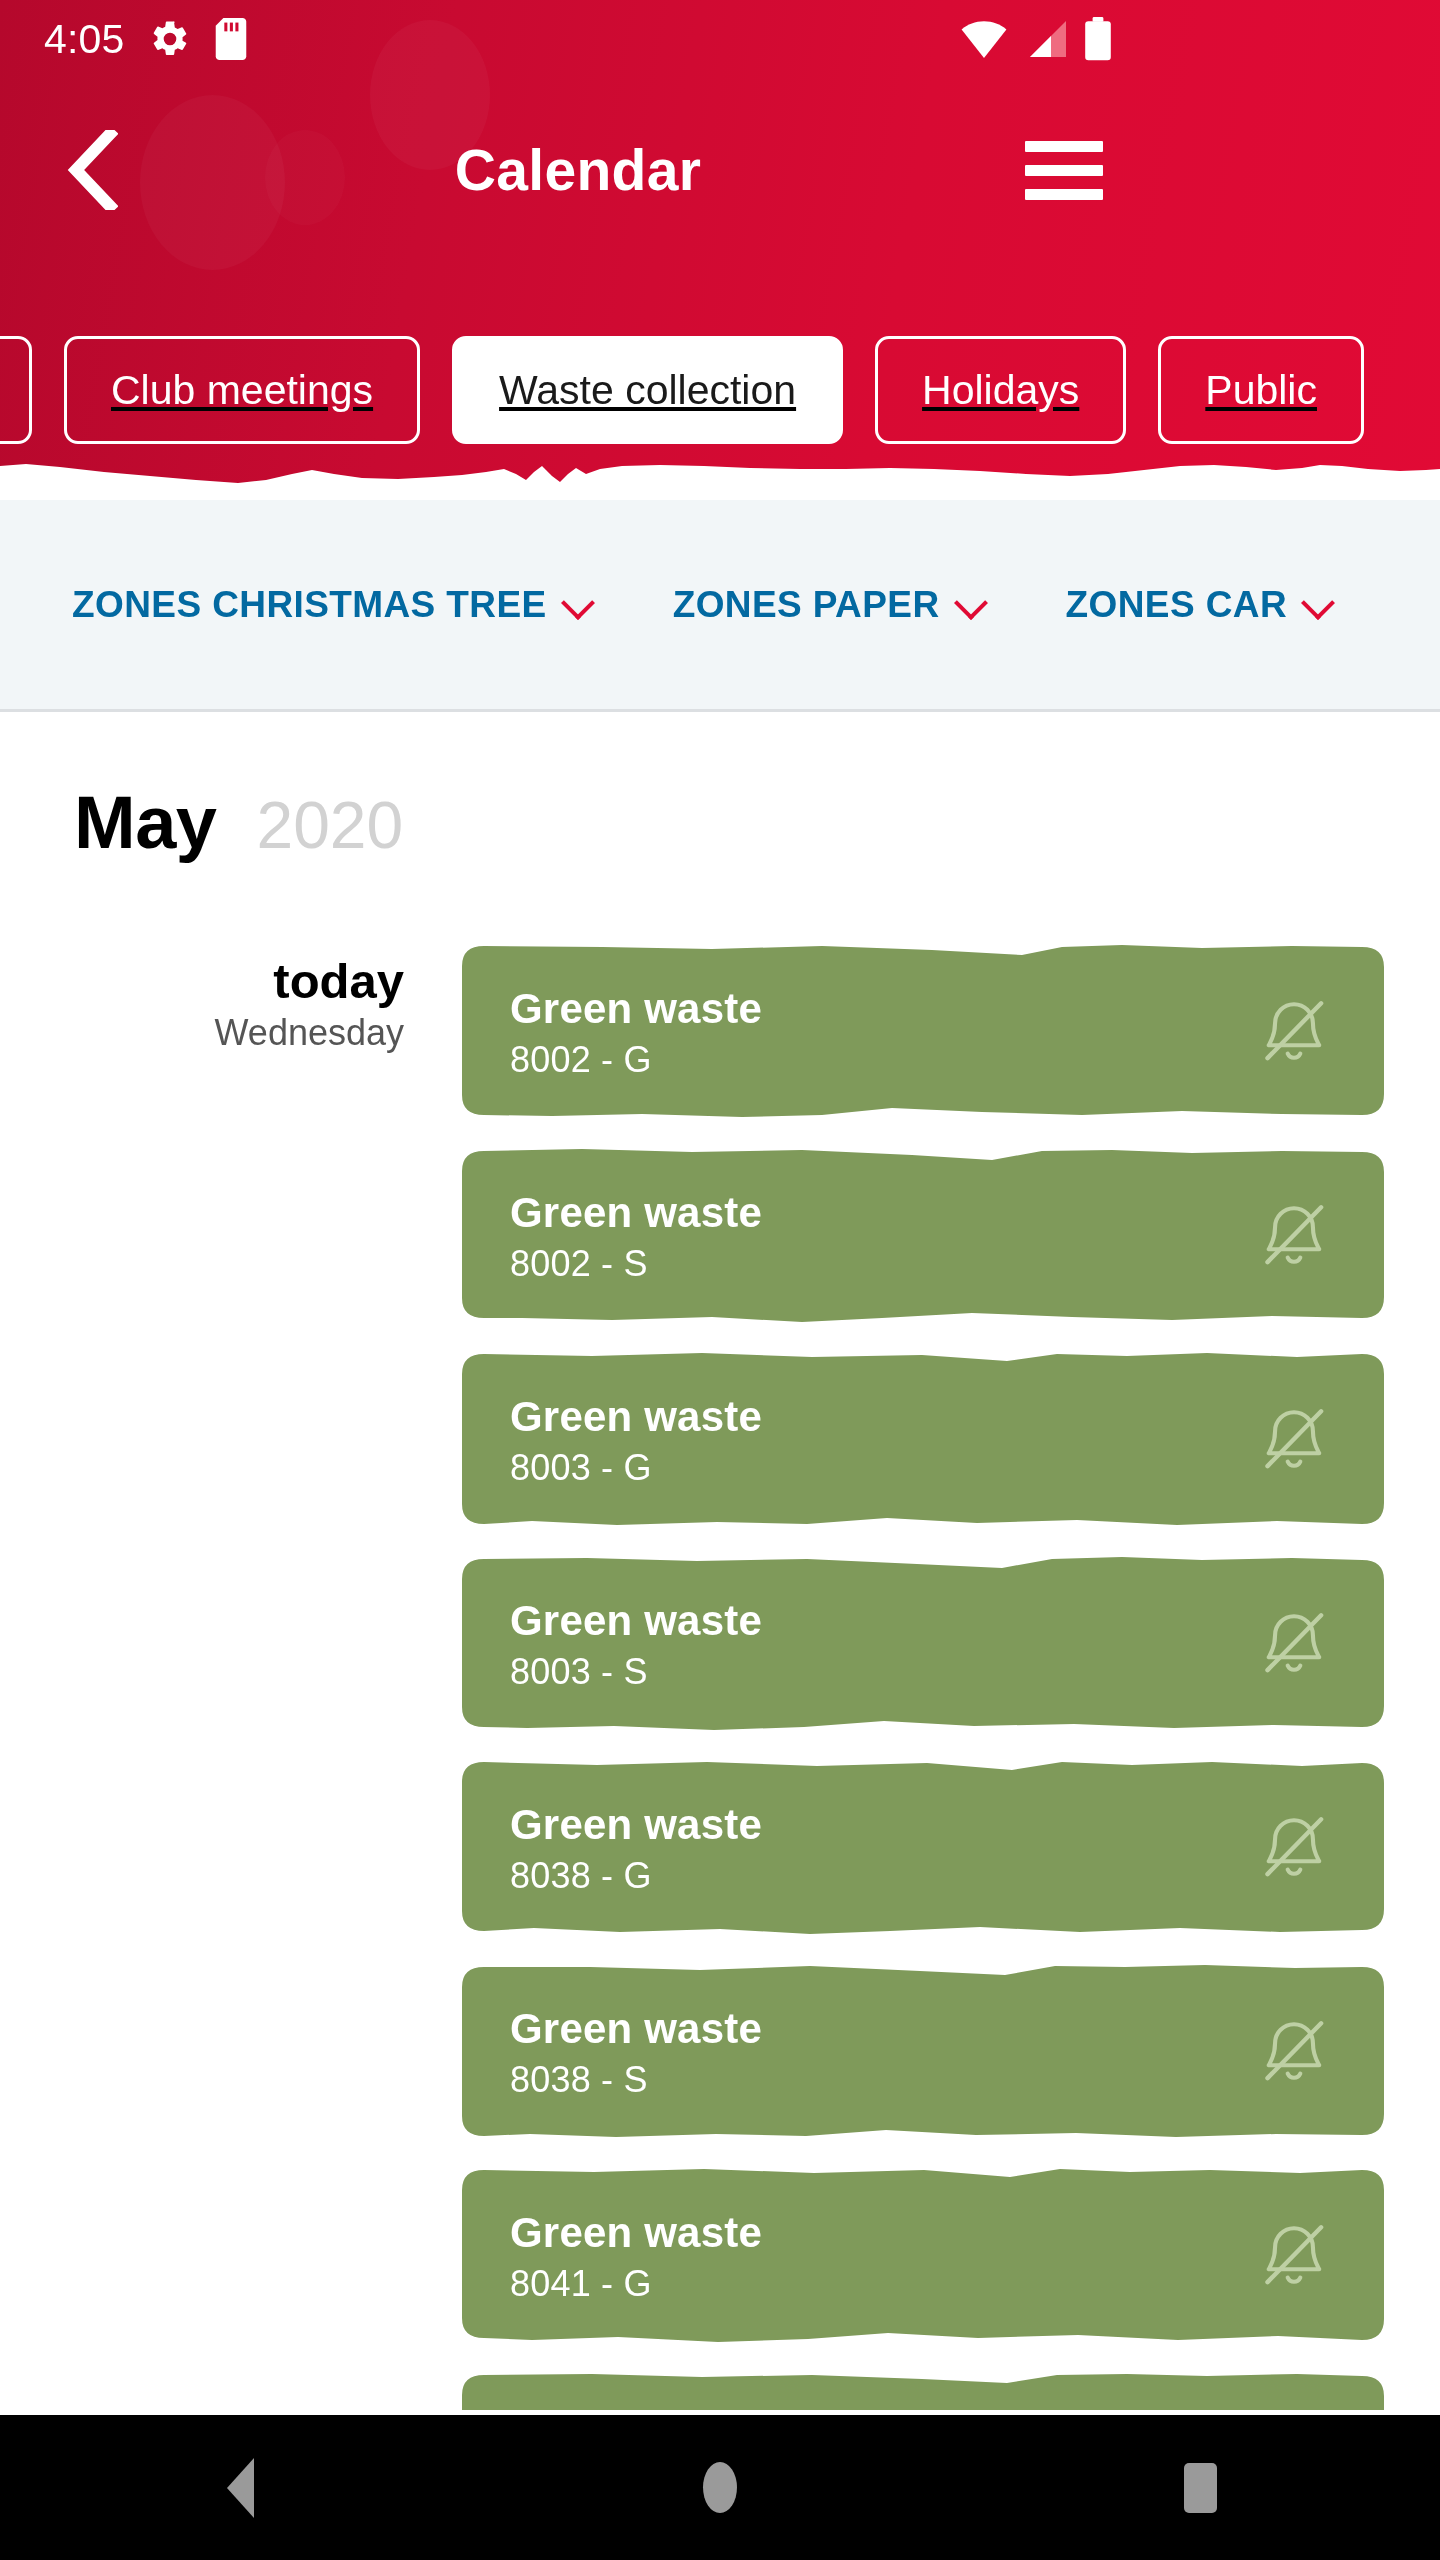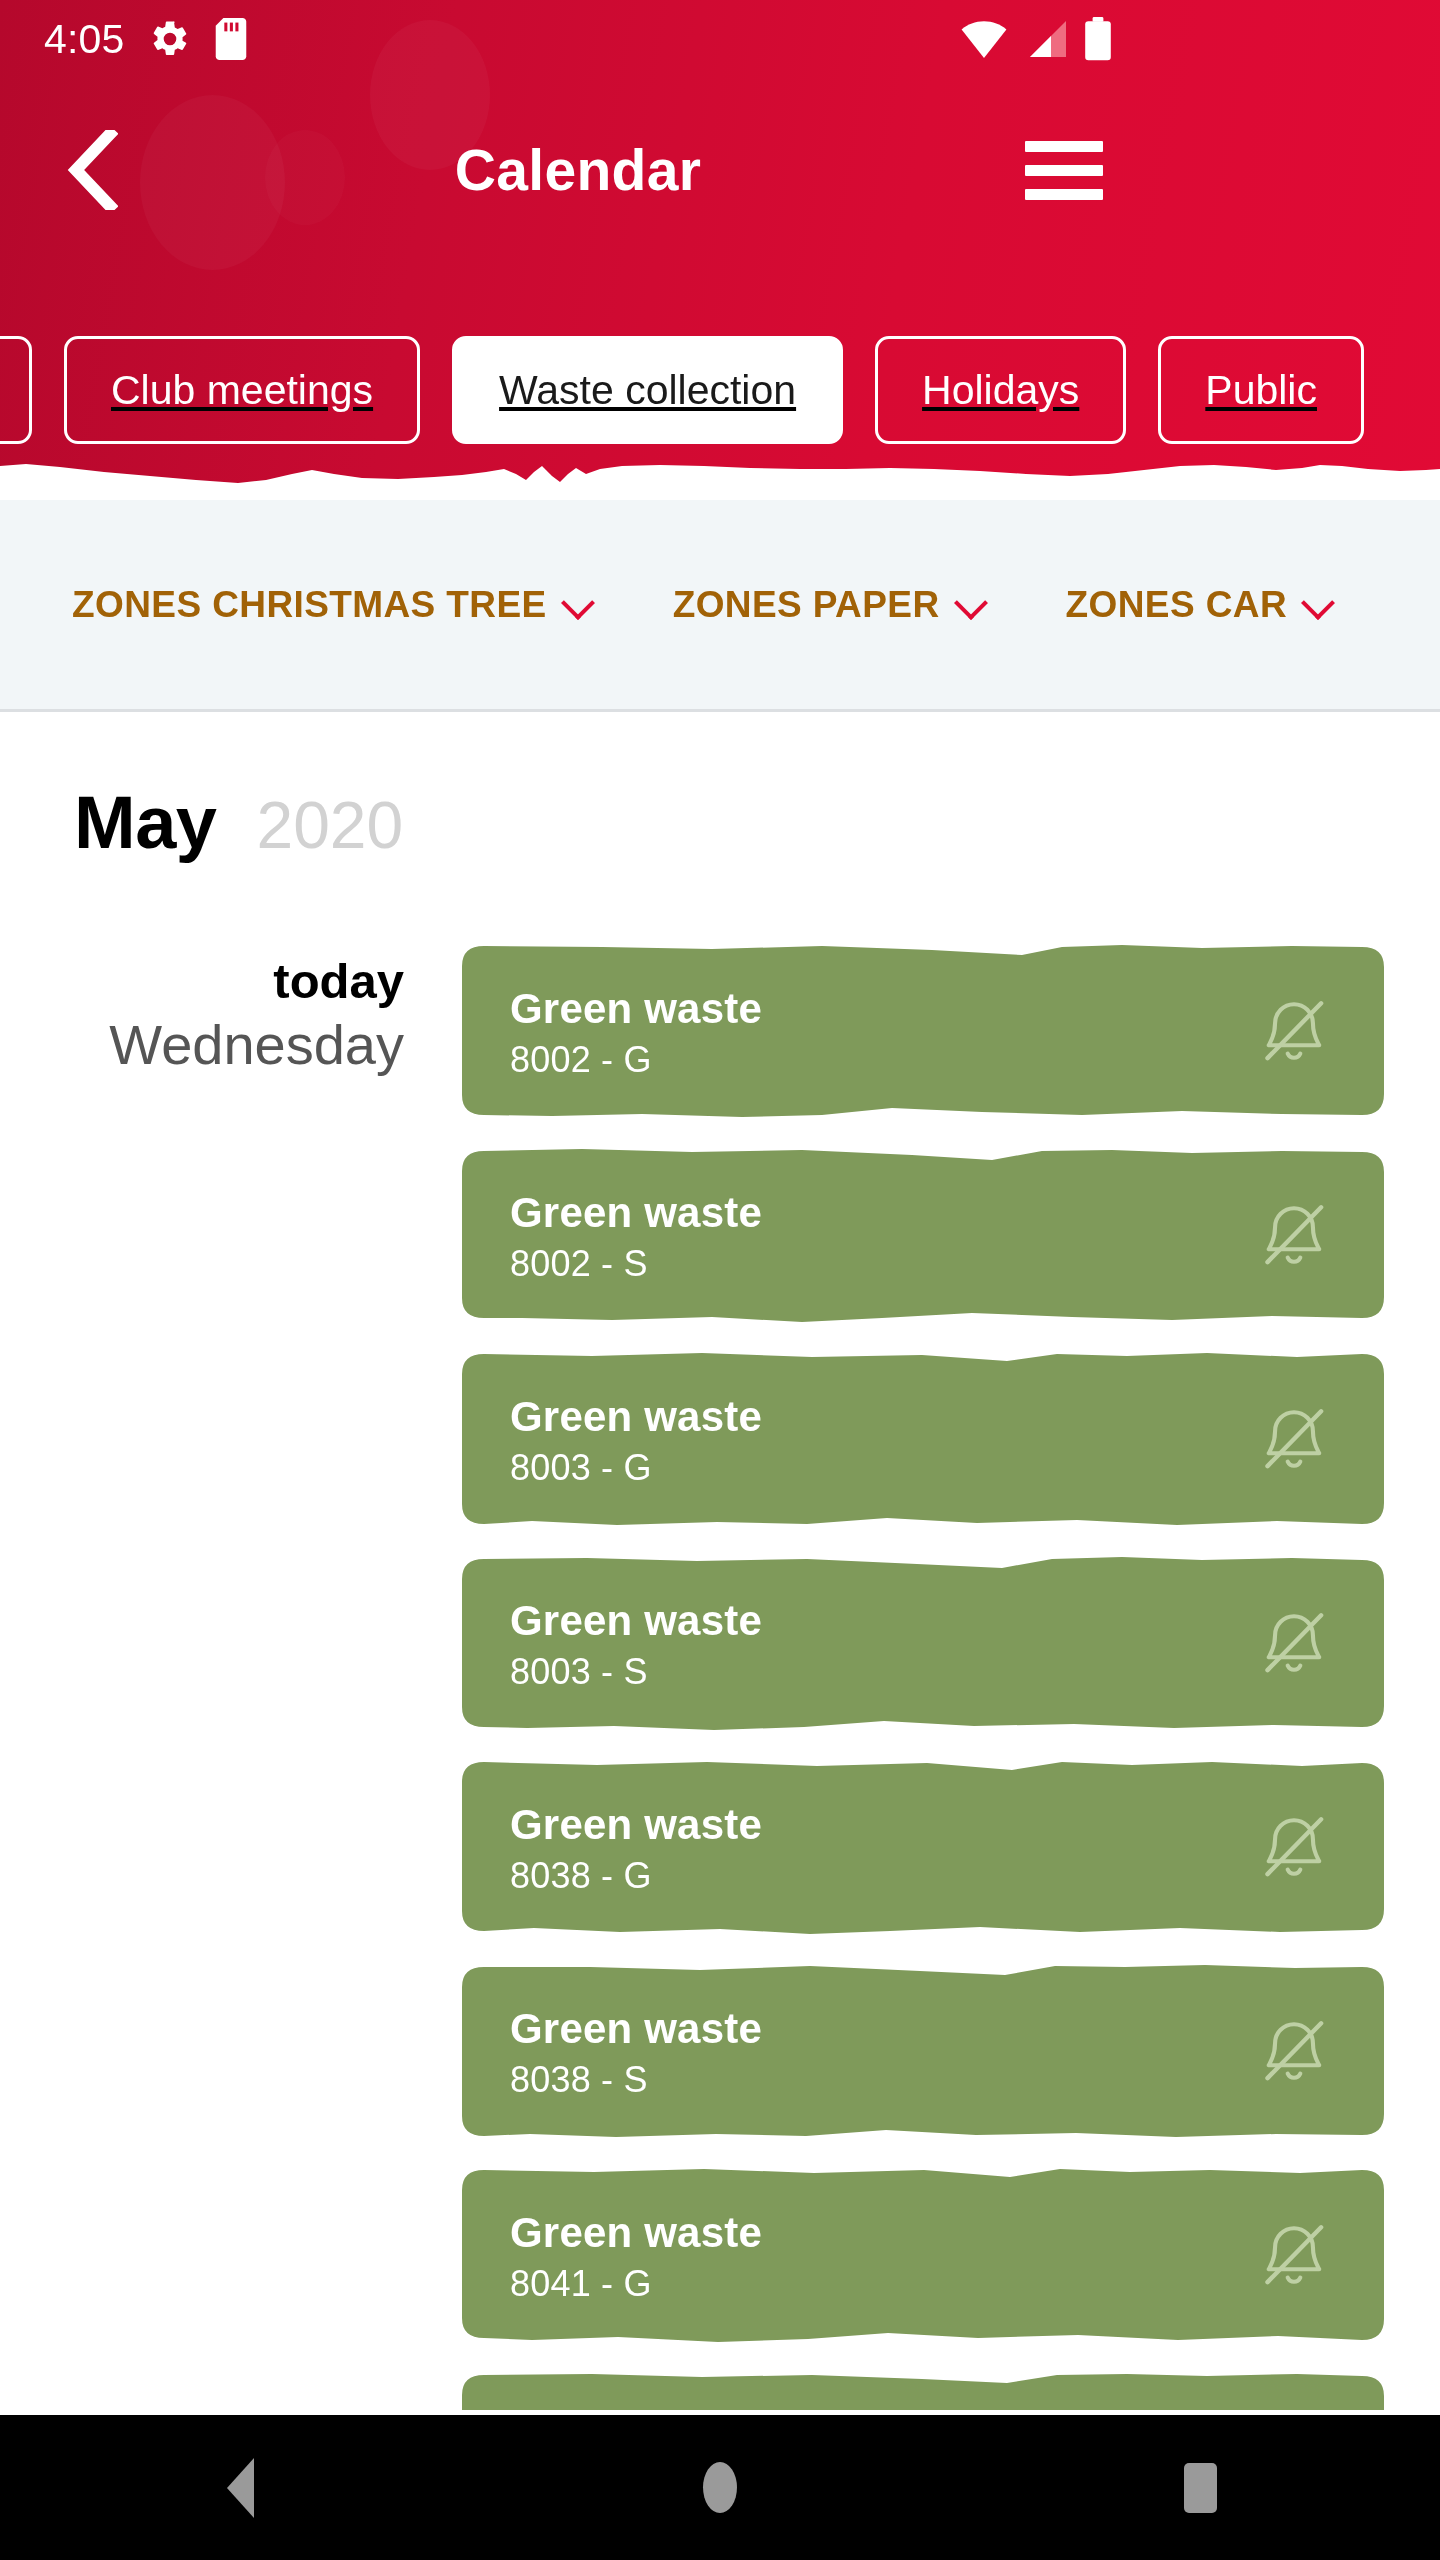--- a/index.html
+++ b/index.html
@@ -172,21 +172,21 @@
     display: flex;
     align-items: center;
     overflow: hidden;
     z-index: 3;
   }
   .zone-item {
     flex: 0 0 auto;
     display: flex;
     align-items: center;
     gap: 16px;
-    color: #a16207;
+    color: #0369a1;
     font-size: 37px;
     font-weight: 700;
     letter-spacing: 0.4px;
     white-space: nowrap;
     cursor: pointer;
   }
   .zone-item:nth-child(1) { margin-left: 72px; }
   .zone-item:nth-child(2) { margin-left: 80px; }
   .zone-item:nth-child(3) { margin-left: 80px; }
   .chev {
@@ -251,21 +251,21 @@
   .day-today {
     display: block;
     color: #000000;
     font-size: 49px;
     font-weight: 700;
     line-height: 1.12;
   }
   .day-weekday {
     display: block;
     color: #555555;
-    font-size: 56px;
+    font-size: 36px;
     font-weight: 400;
     line-height: 1.2;
     margin-top: 2px;
     margin-left: 36px;
   }
   .event-card {
     position: absolute;
     left: 450px;
     top: 12px;
     width: 922px;

